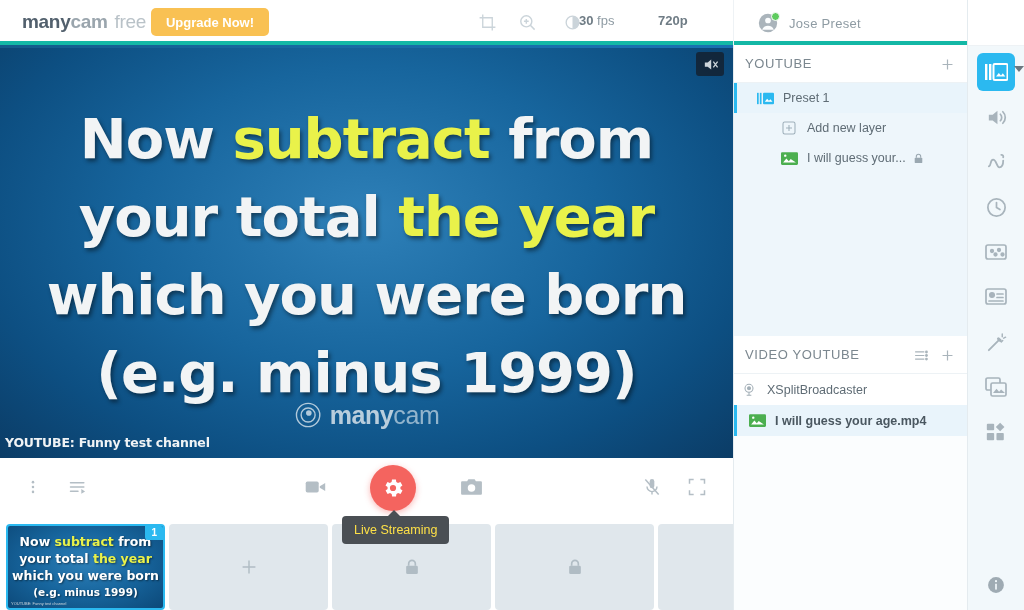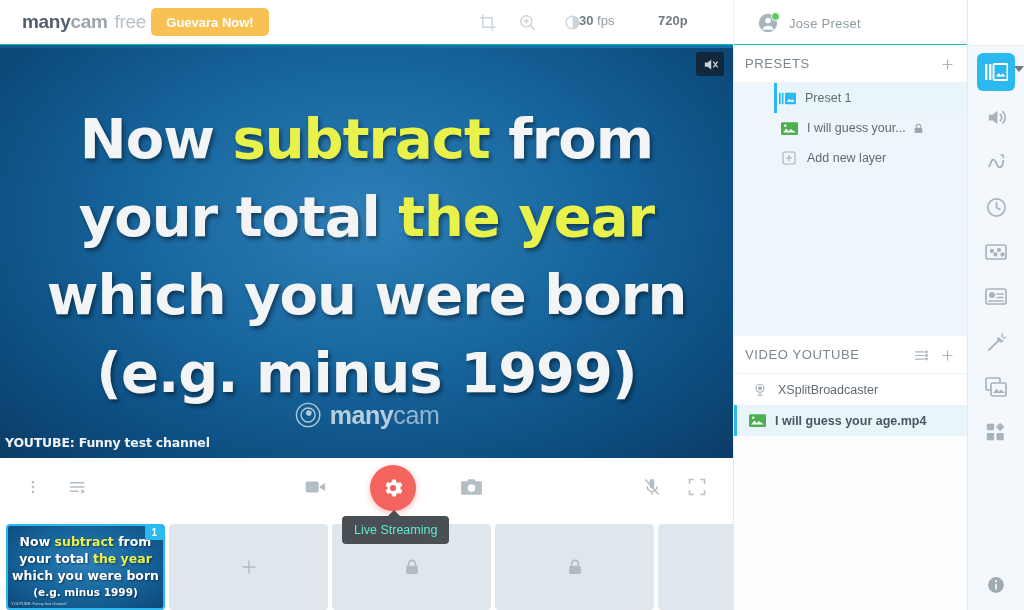--- a/index.html
+++ b/index.html
@@ -6,21 +6,21 @@
   body{
     width:1024px;height:610px;overflow:hidden;
     font-family:"Liberation Sans",sans-serif;
     background:#ffffff;
     -webkit-font-smoothing:antialiased;
   }
   .app{position:relative;width:1024px;height:610px;}
 
   
   .topbar{position:absolute;left:0;top:0;width:1024px;height:45px;background:#ffffff;
-          border-bottom:1px solid #14b8a6;box-sizing:border-box;}
+          border-bottom:4px solid #14b8a6;box-sizing:border-box;}
   .brand{position:absolute;left:22px;top:11px;font-size:19px;letter-spacing:-0.3px;}
   .brand .b1{color:#52606d;font-weight:bold;}
   .brand .b2{color:#9aa5ad;font-weight:bold;}
   .brand .b3{color:#b9c2c8;font-weight:normal;margin-left:7px;}
   .upgrade{position:absolute;left:151px;top:8px;width:118px;height:28px;border-radius:5px;
            background:#f9c153;color:#ffffff;font-size:13px;font-weight:bold;
            display:flex;align-items:center;justify-content:center;cursor:pointer;border:none;}
   .tb-icon{position:absolute;top:8px;width:28px;height:28px;display:flex;align-items:center;
            justify-content:center;color:#cbd4da;cursor:pointer;}
   .tb-txt{position:absolute;top:13px;font-size:13px;color:#8e9ba3;}
@@ -54,21 +54,21 @@
   .ytwm{position:absolute;left:5px;bottom:8px;font-size:12.5px;color:#f0f3f5;font-weight:bold;
         font-family:"DejaVu Sans",sans-serif;letter-spacing:-.2px;}
 
   
   .ctrl{position:absolute;left:0;top:458px;width:733px;height:57px;background:#ffffff;}
   .ctrl .ci{position:absolute;top:14px;width:30px;height:30px;display:flex;align-items:center;
             justify-content:center;color:#b4bec5;cursor:pointer;}
   .livebtn{position:absolute;left:370px;top:465px;width:46px;height:46px;border-radius:50%;
            background:#f4645f;display:flex;align-items:center;justify-content:center;
            box-shadow:0 2px 6px rgba(244,100,95,.45);cursor:pointer;border:none;z-index:6;}
-  .tip{position:absolute;left:342px;top:516px;background:#4a4f54;color:#5eead4;font-size:12.5px;
+  .tip{position:absolute;left:342px;top:516px;background:#4a4f54;color:#fde047;font-size:12.5px;
        padding:7px 12px;border-radius:4px;z-index:7;white-space:nowrap;}
   .tip:after{content:"";position:absolute;left:45px;top:-6px;border-left:7px solid transparent;
              border-right:7px solid transparent;border-bottom:7px solid #4a4f54;}
 
   
   .strip{position:absolute;left:0;top:515px;width:733px;height:95px;background:#ffffff;}
   .thumb{position:absolute;top:9px;width:159px;height:86px;border-radius:4px;background:#e0e7ec;
          display:flex;align-items:center;justify-content:center;color:#b0bcc4;cursor:pointer;
          overflow:hidden;}
   .thumb.active{border:2px solid #2bb9f0;box-sizing:border-box;background:
@@ -112,21 +112,21 @@
 </style>
 </head>
 <body>
 
 <div class="app">
 
   <div class="topbar">
     <div class="brand">
       <span class="b1">many</span><span class="b2">cam</span><span class="b3">free</span>
     </div>
-    <button class="upgrade">Guevara Now!</button>
+    <button class="upgrade">Upgrade Now!</button>
 
     <div class="tb-icon" style="left:473px;">
       <svg width="19" height="19" viewBox="0 0 24 24" fill="none" stroke="currentColor" stroke-width="1.7">
         <path d="M6 2v16h16"></path>
           <path d="M2 6h16v16"></path>
       </svg>
     </div>
     <div class="tb-icon" style="left:513px;">
       <svg width="19" height="19" viewBox="0 0 24 24" fill="none" stroke="currentColor" stroke-width="1.8">
         <circle cx="10.5" cy="10.5" r="7"></circle>
@@ -283,66 +283,66 @@
       </svg>
     </div>
 
     <div class="thumb" style="left:658px;"></div>
 
   </div>
 
   <div class="rpanel">
 
     <div class="phead">
-      <div class="ttl">PRESETS</div>
+      <div class="ttl">YOUTUBE</div>
       <div class="act" style="right:8px;">
         <svg width="17" height="17" viewBox="0 0 24 24" stroke="currentColor" stroke-width="1.7">
           <path d="M12 5v14M5 12h14"></path>
         </svg>
       </div>
     </div>
 
     <div class="presets-body">
-      <div class="row sel" style="padding-left:4px;margin-left:40px;">
+      <div class="row sel" style="padding-left:22px;">
         <span class="ico">
           <svg width="17" height="15" viewBox="0 0 24 20">
             <rect x="0" y="2" width="2.4" height="16" fill="#2bb9f0"></rect>
             <rect x="4" y="2" width="2.4" height="16" fill="#2bb9f0"></rect>
             <rect x="8.5" y="2" width="15.5" height="16" rx="1.4" fill="#2bb9f0"></rect>
             <path d="M11 14.5l3.3-4 2.6 2.8 2-2.3 3 3.5z" fill="#ffffff"></path>
           </svg>
         </span>
         <span class="lbl">Preset 1</span>
       </div>
 
       <div class="row" style="padding-left:46px;">
         <span class="ico">
+          <svg width="16" height="16" viewBox="0 0 24 24" fill="none" stroke="#9fb0bb" stroke-width="1.6">
+            <rect x="3" y="3" width="18" height="18" rx="2.5"></rect>
+              <path d="M12 7.5v9M7.5 12h9"></path>
+          </svg>
+        </span>
+        <span class="lbl">Add new layer</span>
+      </div>
+
+      <div class="row" style="padding-left:46px;">
+        <span class="ico">
           <svg width="17" height="15" viewBox="0 0 24 20">
             <rect x="0" y="1" width="24" height="18" rx="1.6" fill="#4caf50"></rect>
             <path d="M3 15.5l4.6-5.5 3.4 3.8 2.7-3.2L21 15.5z" fill="#ffffff"></path>
             <circle cx="6" cy="6" r="1.7" fill="#ffffff"></circle>
           </svg>
         </span>
         <span class="lbl">I will guess your...</span>
         <span style="margin-left:6px;color:#9aa8b1;">
           <svg width="13" height="13" viewBox="0 0 24 24" fill="currentColor">
             <rect x="5" y="10.5" width="14" height="10" rx="1.6"></rect>
             <path d="M8 10.5V8a4 4 0 0 1 8 0v2.5" fill="none" stroke="currentColor" stroke-width="2"></path>
           </svg>
         </span>
-      </div>
-
-      <div class="row" style="padding-left:46px;">
-        <span class="ico">
-          <svg width="16" height="16" viewBox="0 0 24 24" fill="none" stroke="#9fb0bb" stroke-width="1.6">
-            <rect x="3" y="3" width="18" height="18" rx="2.5"></rect>
-              <path d="M12 7.5v9M7.5 12h9"></path>
-          </svg>
-        </span>
-        <span class="lbl">Add new layer</span>
       </div>
     </div>
 
     <div class="phead">
       <div class="ttl">VIDEO YOUTUBE</div>
       <div class="act" style="right:34px;">
         <svg width="17" height="17" viewBox="0 0 24 24" fill="none" stroke="currentColor" stroke-width="1.7">
           <path d="M3 7h13M3 12h13M3 17h13"></path>
           <circle cx="19" cy="7" r="2" fill="currentColor" stroke="none"></circle>
           <circle cx="19" cy="12" r="2" fill="currentColor" stroke="none"></circle>
@@ -350,21 +350,21 @@
         </svg>
       </div>
       <div class="act" style="right:8px;">
         <svg width="17" height="17" viewBox="0 0 24 24" stroke="currentColor" stroke-width="1.7">
           <path d="M12 5v14M5 12h14"></path>
         </svg>
       </div>
     </div>
 
     <div class="sources-body">
-      <div class="row" style="padding-left:17px;height:31px;">
+      <div class="row" style="padding-left:6px;height:31px;">
         <span class="ico" style="color:#a3afb7;">
           <svg width="16" height="16" viewBox="0 0 24 24" fill="none" stroke="currentColor" stroke-width="1.6">
             <circle cx="12" cy="9.5" r="6"></circle>
               <circle cx="12" cy="9.5" r="2.2" fill="currentColor"></circle>
             <path d="M8.5 20h7M12 15.5V20"></path>
           </svg>
         </span>
         <span class="lbl">XSplitBroadcaster</span>
       </div>
 

